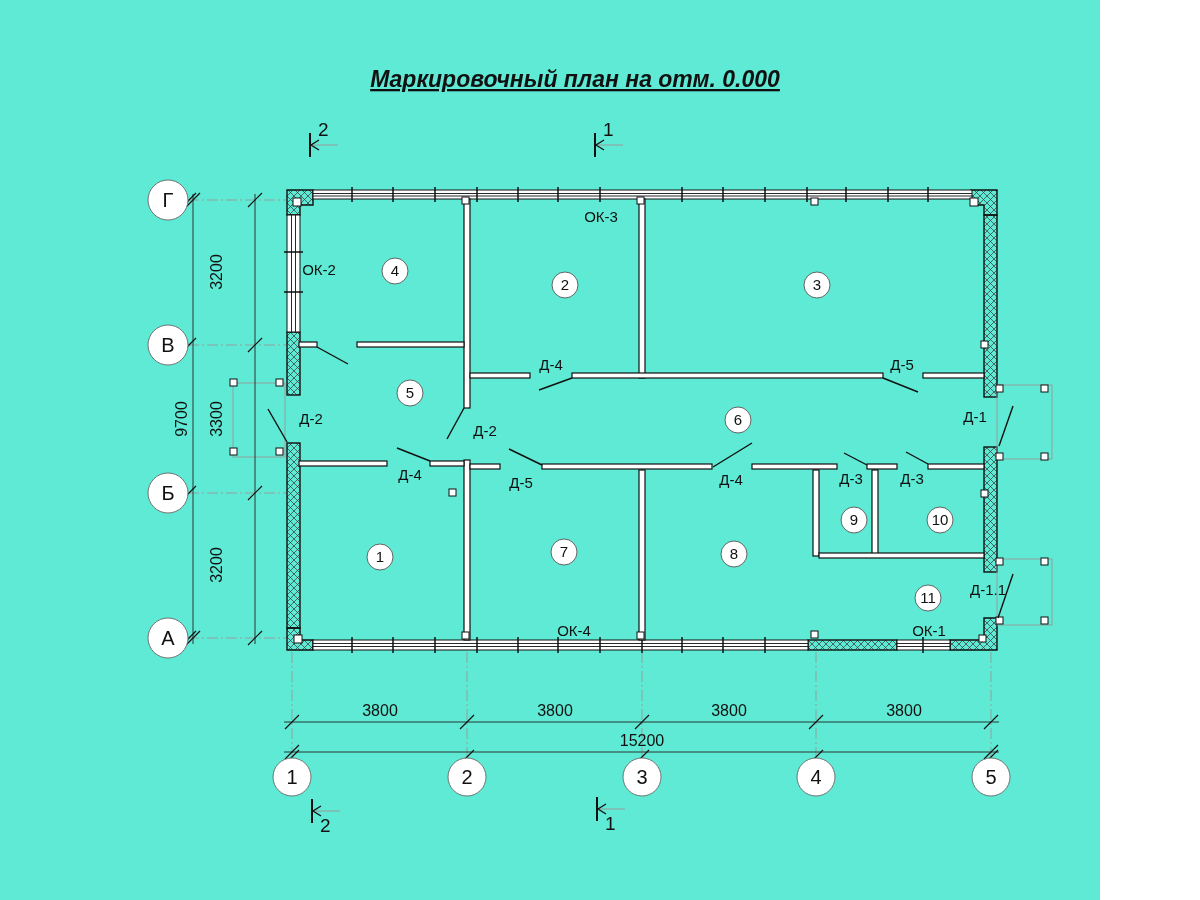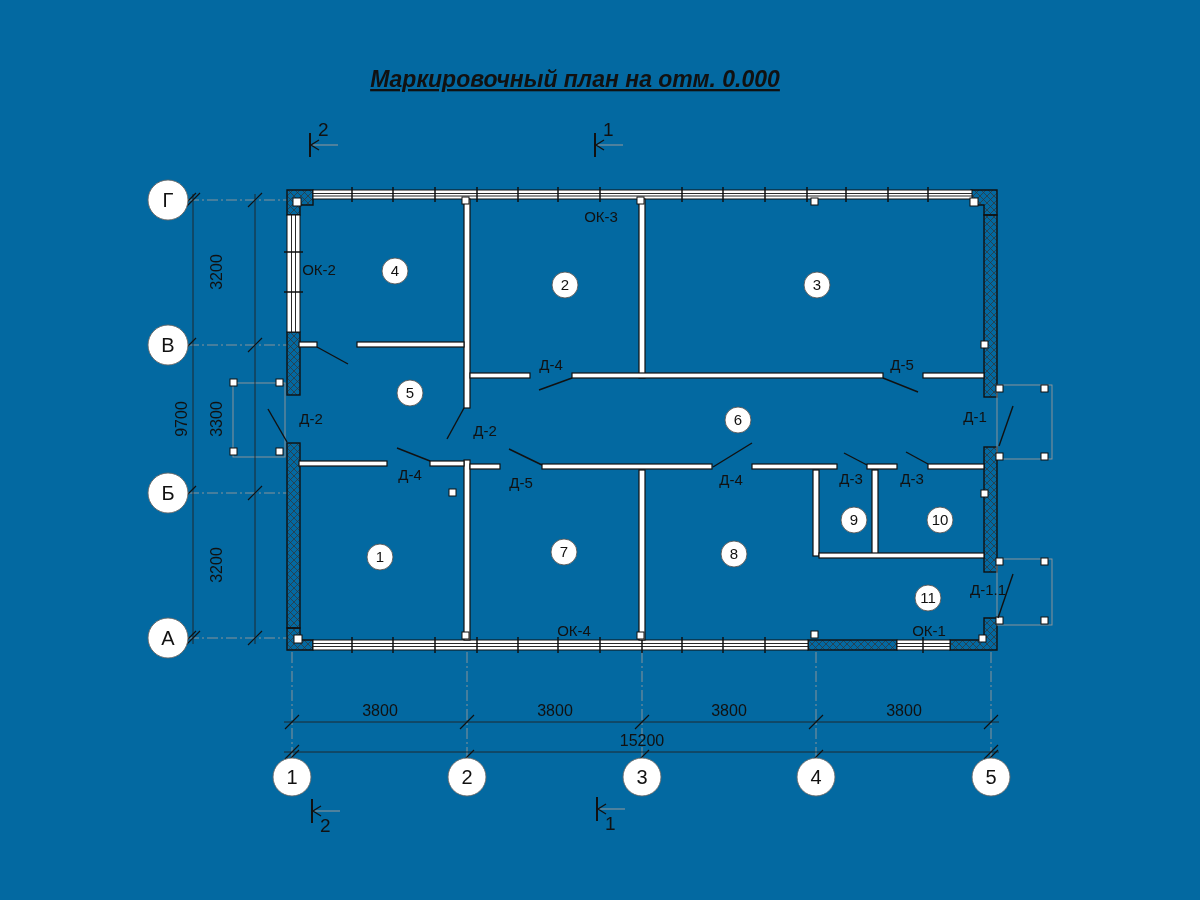--- a/index.html
+++ b/index.html
@@ -1,16 +1,16 @@
 <!DOCTYPE html>
 <html><head>
 <meta charset="utf-8">
 <style>
   html,body{margin:0;padding:0;background:#fff;}
-  #stage{position:relative;width:1200px;height:900px;background:#0369a1;
+  #stage{position:relative;width:1100px;height:900px;background:#5eead4;
          font-family:"Liberation Sans", sans-serif;overflow:hidden;}
   svg text{font-family:"Liberation Sans", sans-serif;fill:#111;}
   .title-text{font-size:23px;font-style:italic;font-weight:bold;text-decoration:underline;}
   .lbl{font-size:15px;}
   .dim{font-size:16px;}
   .axlbl{font-size:20px;}
   .room{font-size:15px;}
   .mk{font-size:19px;}
   .extwall{fill:url(#hatch);stroke:#111;stroke-width:1.4;}
   .intwall{fill:#fff;stroke:#111;stroke-width:1.2;}

